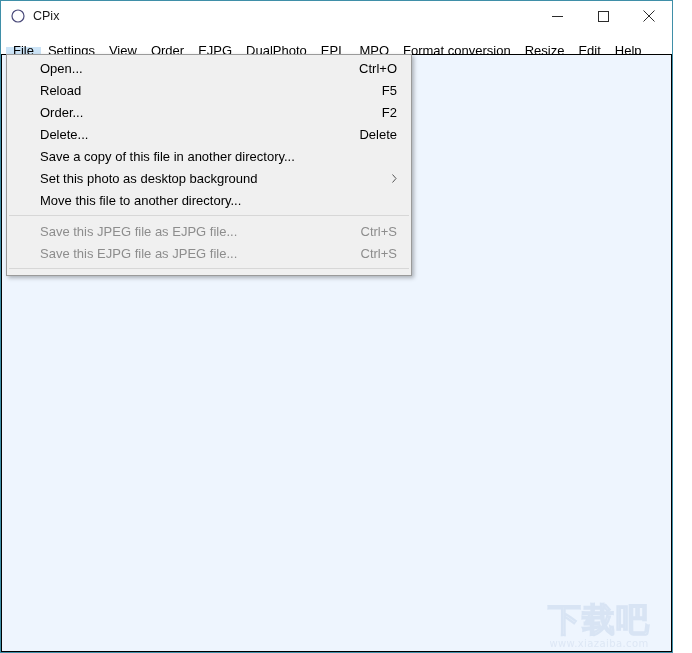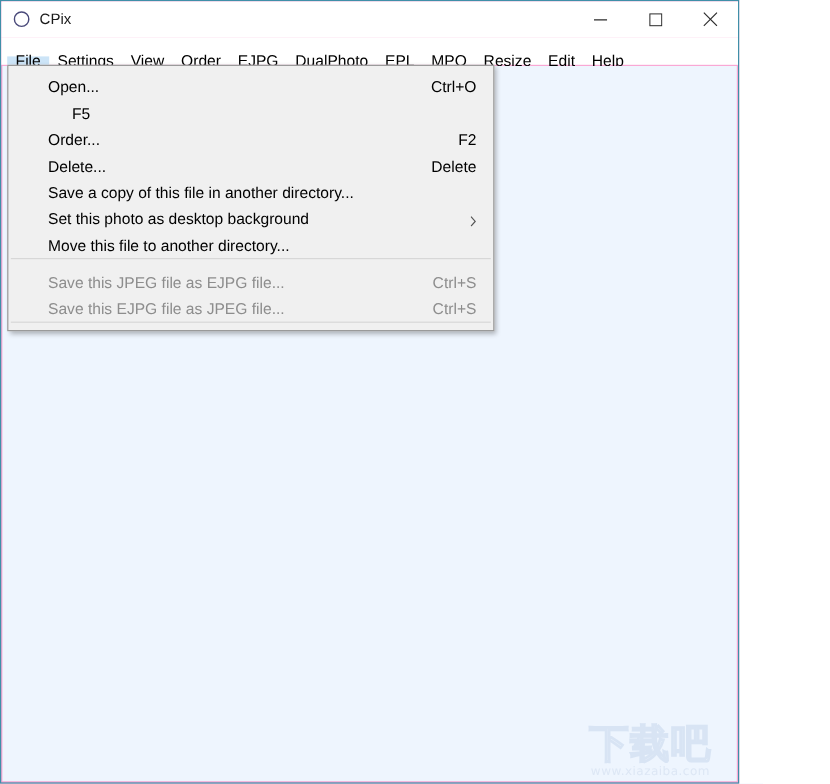--- a/index.html
+++ b/index.html
@@ -9,25 +9,25 @@
   body {
     width: 692px;
     height: 653px;
     overflow: hidden;
     font-family: "Liberation Sans", sans-serif;
     background: #ffffff;
   }
 
   #app-window {
     position: relative;
-    width: 616px;
+    width: 673px;
     height: 653px;
     box-sizing: border-box;
     border: 1px solid #3f8fa8;
-    background: #f9a8d4;
+    background: #000000;
     overflow: hidden;
   }
 
   
   #title-bar {
     position: relative;
     height: 30px;
     background: #ffffff;
     display: flex;
     align-items: center;
@@ -112,21 +112,21 @@
     border: 1px solid #9a9a9a;
     box-shadow: 2px 2px 4px rgba(0,0,0,0.28);
     padding: 2px 0 2px 0;
     box-sizing: border-box;
     z-index: 20;
   }
   .menu-item {
     position: relative;
     height: 22px;
     display: flex;
-    align-items: flex-end;
+    align-items: center;
     padding: 0 14px 0 33px;
     font-size: 13px;
     color: #000000;
     white-space: nowrap;
     cursor: default;
     box-sizing: border-box;
   }
   .menu-item.disabled {
     color: #8d8d8d;
     gap: 38px;
@@ -230,20 +230,23 @@
     <div class="menubar-item">
         <span>DualPhoto</span>
       </div>
     <div class="menubar-item">
         <span>EPL</span>
       </div>
     <div class="menubar-item">
         <span>MPO</span>
       </div>
     <div class="menubar-item">
+        <span>Format conversion</span>
+      </div>
+    <div class="menubar-item">
         <span>Resize</span>
       </div>
     <div class="menubar-item">
         <span>Edit</span>
       </div>
     <div class="menubar-item">
         <span>Help</span>
       </div>
   </div>
 
@@ -255,20 +258,21 @@
   </div>
 
   <div id="file-menu">
 
     <div class="menu-item">
       <span class="mi-label">Open...</span>
       <span class="mi-shortcut">Ctrl+O</span>
     </div>
 
     <div class="menu-item">
+      <span class="mi-label">Reload</span>
       <span class="mi-shortcut">F5</span>
     </div>
 
     <div class="menu-item">
       <span class="mi-label">Order...</span>
       <span class="mi-shortcut">F2</span>
     </div>
 
 
     <div class="menu-item">

